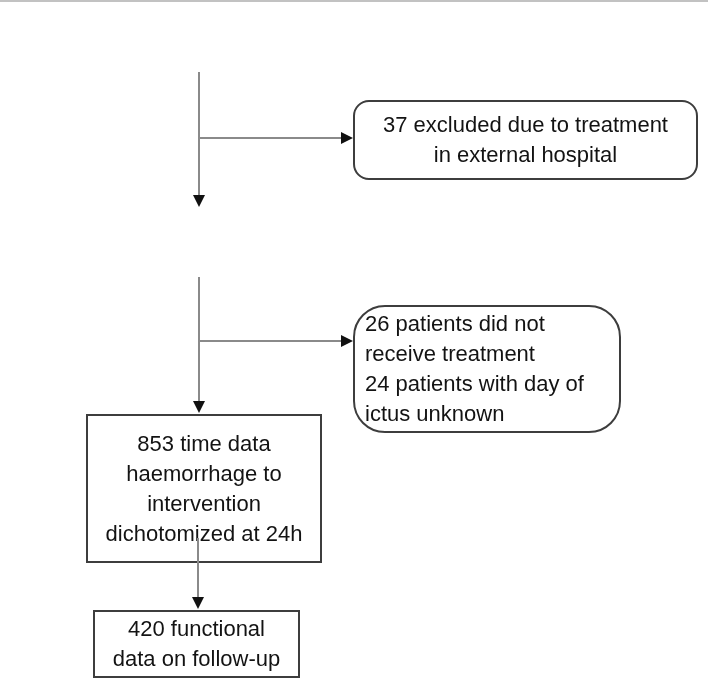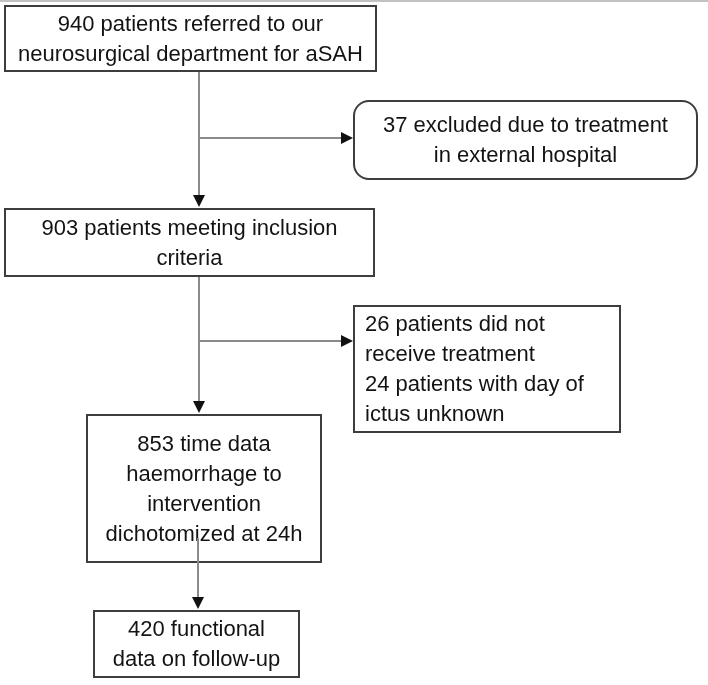--- a/index.html
+++ b/index.html
@@ -57,42 +57,38 @@
     border-left: 12px solid var(--arrowhead, #111111);
   }
 </style>
 </head>
 <body>
 
 <div class="canvas">
 
   <div class="top-edge"></div>
 
-  <div class="box center" style="left:4px; top:5px; width:373px; height:67px;">940 patients referred to our
-neurosurgical department for aSAH</div>
 
   <div class="vline" style="left:198px; top:72px; height:124px;"></div>
   <div class="arrow-down" style="left:193px; top:195px;"></div>
 
   <div class="hline" style="left:199px; top:137px; width:142px;"></div>
   <div class="arrow-right" style="left:341px; top:132px;"></div>
 
   <div class="box center" style="left:353px; top:100px; width:345px; height:80px;border-radius:16px;">37 excluded due to treatment
 in external hospital</div>
 
-  <div class="box center" style="left:4px; top:208px; width:371px; height:69px;">903 patients meeting inclusion
-criteria</div>
 
   <div class="vline" style="left:198px; top:277px; height:125px;"></div>
   <div class="arrow-down" style="left:193px; top:401px;"></div>
 
   <div class="hline" style="left:199px; top:340px; width:142px;"></div>
   <div class="arrow-right" style="left:341px; top:335px;"></div>
 
-  <div class="box left" style="left:353px; top:305px; width:268px; height:128px;">26 patients did not
+  <div class="box left" style="left:353px; top:305px; width:268px; height:128px;border-radius:32px;">26 patients did not
 receive treatment
 24 patients with day of
 ictus unknown</div>
 
   <div class="box center" style="left:86px; top:414px; width:236px; height:149px;">853 time data
 haemorrhage to
 intervention
 dichotomized at 24h</div>
 
   <div class="vline" style="left:197px; top:538px; height:60px;"></div>

